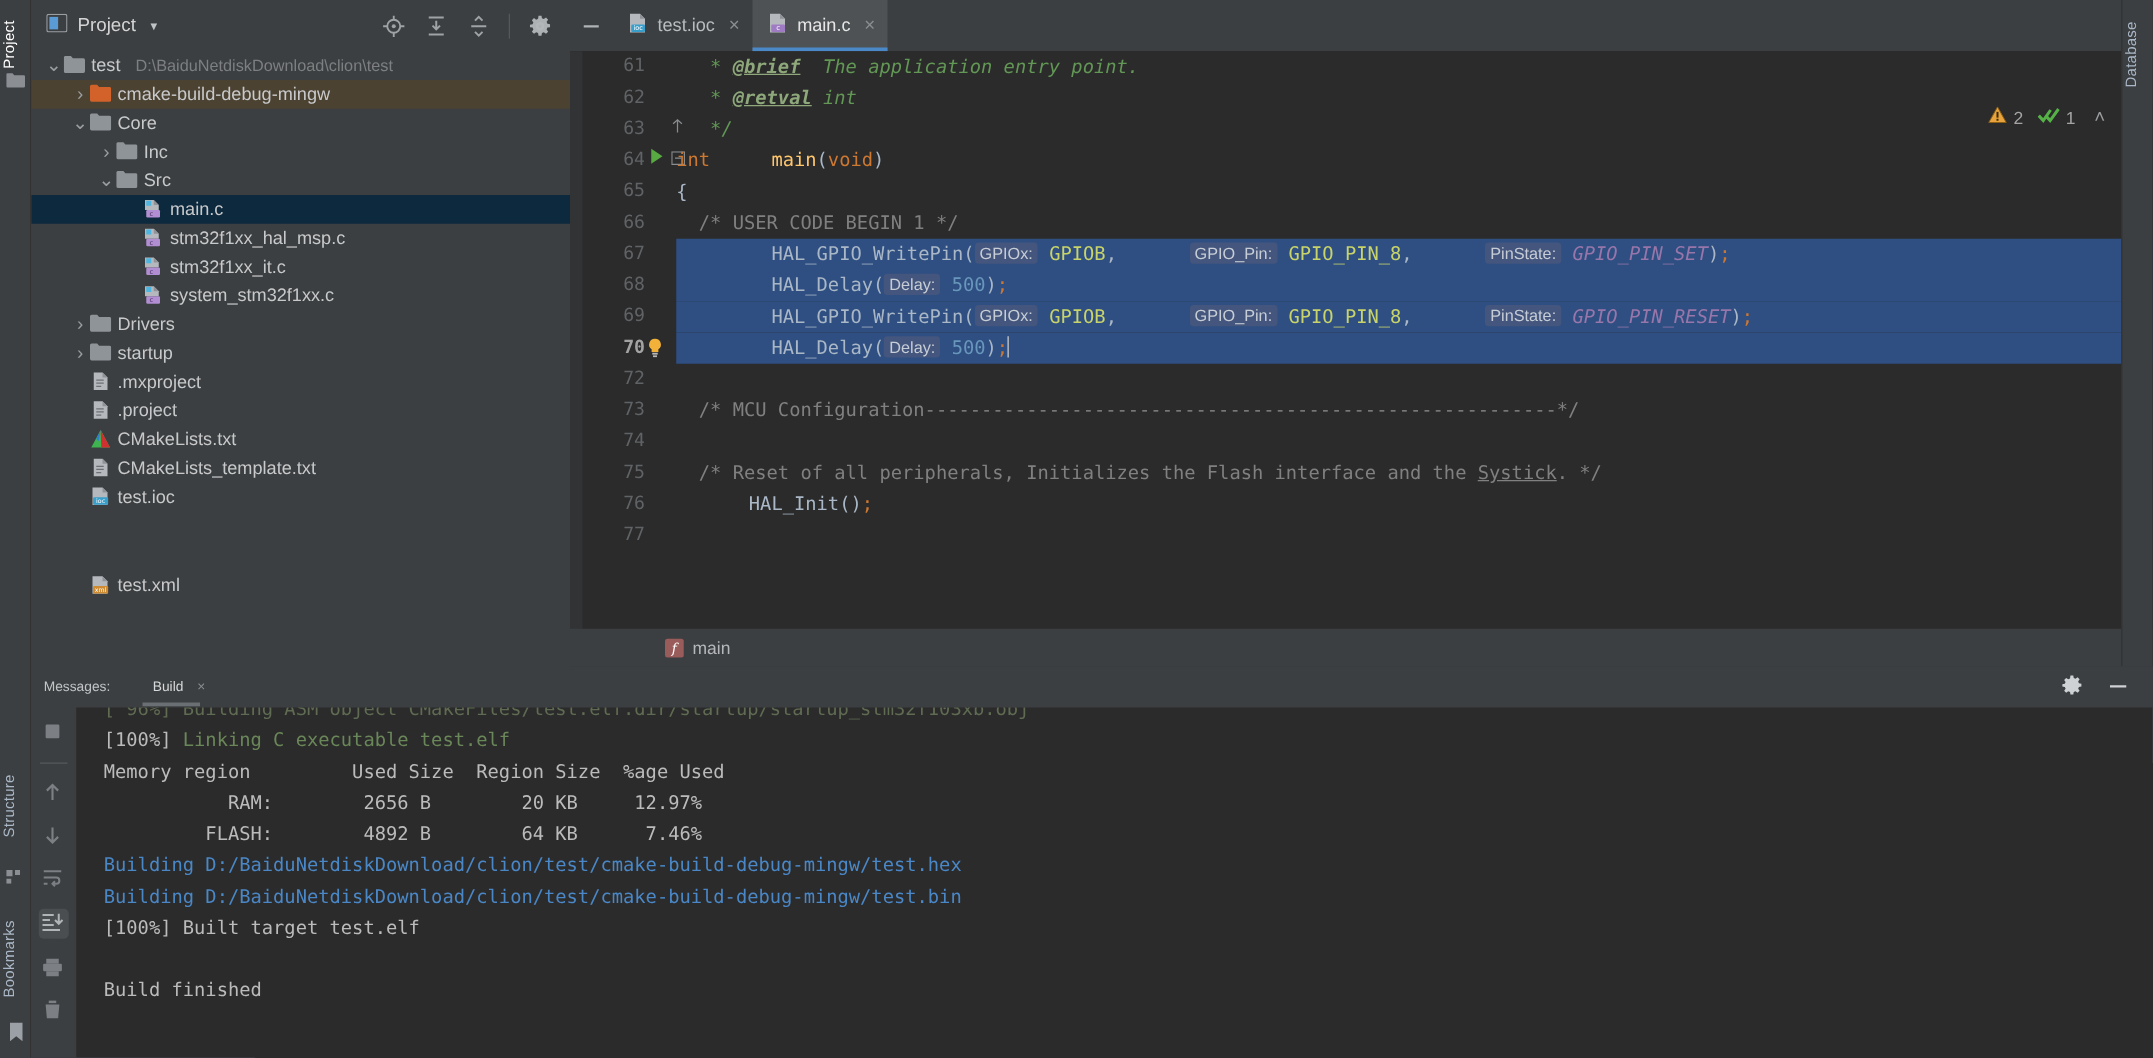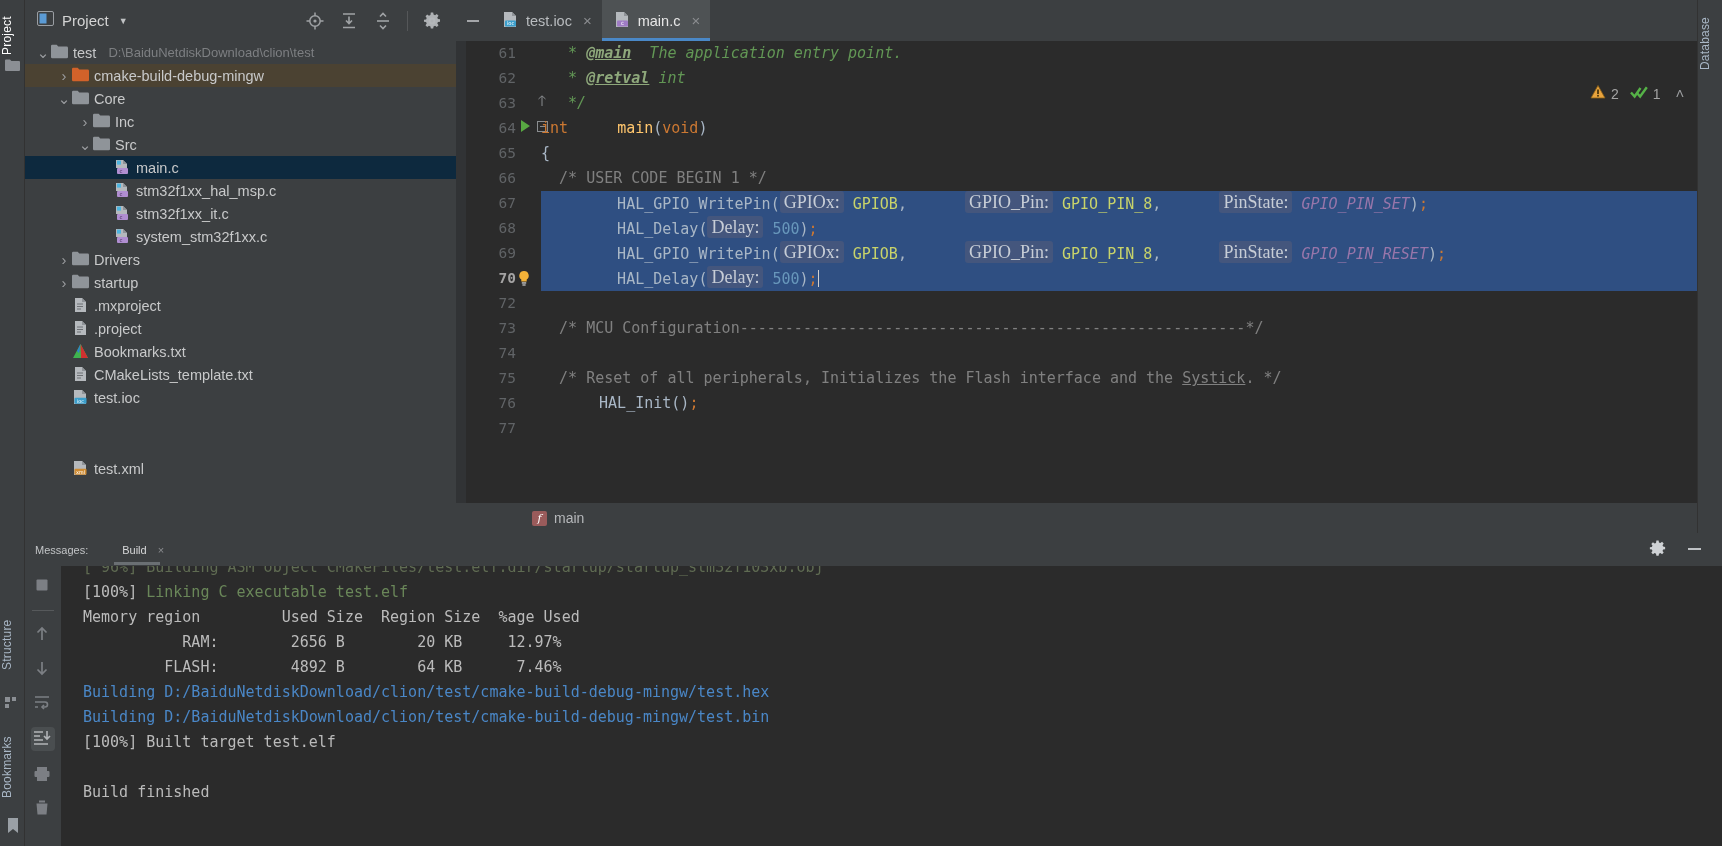--- a/index.html
+++ b/index.html
@@ -107,22 +107,22 @@
   .t-tag   { color: #8ea87b; font-weight: bold; text-decoration: underline; font-style: italic;}
   .t-kw    { color: #cc7832; }
   .t-fn    { color: #ffc66d; }
   .t-num   { color: #6897bb; }
   .t-id    { color: #a9b7c6; padding-left: 40px; }
   .t-const { color: #9876aa; font-style: italic; }
   .t-macro { color: #c8d36a; }
   .t-punc  { color: #a9b7c6; }
   .t-semi  { color: #cc7832; }
   .hint {
-    background: #55585a; color: #b4b4b4; font-size: 18px;
-    padding: 1px 4px; border-radius: 3px; font-family: Liberation Serif, serif;
+    background: #55585a; color: #b4b4b4; font-size: 13px;
+    padding: 1px 4px; border-radius: 3px; font-family: Liberation Sans, sans-serif;
     position: relative; top: -1px;
   }
   .selrow .hint { background: #44567d; color: #c7cdd6; }
   .caret {
     display:inline-block; width:1px; height:17px; background:#d0d0d0;
     vertical-align:-3px;
   }
   .fold { position:absolute; left:66px; width:12px; text-align:center; color:#888a8c; font-size:12px;}
   .runmark { position:absolute; left:63px; color:#5aa84f; font-size:13px; }
   .bulb { position:absolute; left:61px; top:4px; width:14px; height:16px; }
@@ -378,21 +378,21 @@
             </svg></span>
           <span class="tname">.project</span>
         </div>
         <div class="trow" style="padding-left: 31px;">
           <span class="chev"></span>
           <span class="ico"><svg width="17" height="16" viewBox="0 0 17 16">
               <path d="M8.5 1L16 15H1z" fill="#3fb34f"></path>
               <path d="M8.5 1L16 15H9z" fill="#d03030"></path>
               <path d="M8.5 1L5 8l2 2z" fill="#2f7fd4"></path>
             </svg></span>
-          <span class="tname">Bookmarks.txt</span>
+          <span class="tname">CMakeLists.txt</span>
         </div>
         <div class="trow" style="padding-left: 31px;">
           <span class="chev"></span>
           <span class="ico"><svg width="17" height="16" viewBox="0 0 17 16">
               <path d="M3 1h7l4 4v10H3z" fill="#b5b9bd"></path>
               <path d="M10 1l4 4h-4z" fill="#8f9398"></path>
               <path d="M5 7h6M5 9.5h6M5 12h4" stroke="#6d7074" stroke-width="1"></path>
             </svg></span>
           <span class="tname">CMakeLists_template.txt</span>
         </div>
@@ -457,21 +457,21 @@
             <circle cx="2" cy="4" r="1.6" fill="#b0b3b6"></circle>
             <circle cx="2" cy="9" r="1.6" fill="#b0b3b6"></circle>
             <circle cx="2" cy="14" r="1.6" fill="#b0b3b6"></circle>
           </svg>
       </div>
     </div>
 
     <div class="code-area">
       <div class="gutter-strip"></div>
       <div class="code-lines">
-          <div class="cline"><span class="lnum">61</span><span class="ctext"><span class="t-doc">   * </span><span class="t-tag">@main</span><span class="t-doc">  The application entry point.</span></span></div>
+          <div class="cline"><span class="lnum">61</span><span class="ctext"><span class="t-doc">   * </span><span class="t-tag">@brief</span><span class="t-doc">  The application entry point.</span></span></div>
           <div class="cline"><span class="lnum">62</span><span class="ctext"><span class="t-doc">   * </span><span class="t-tag">@retval</span><span class="t-doc"> int</span></span></div>
           <div class="cline"><span class="lnum">63</span><span class="fold" style="left: 80px;"><svg width="10" height="12" viewBox="0 0 10 12">
                 <path d="M5 11V1M1.5 4L5 .8 8.5 4" stroke="#8a8d90" fill="none"></path>
               </svg></span><span class="ctext"><span class="t-doc">   */</span></span></div>
           <div class="cline"><span class="lnum">64</span><span class="runmark"><svg width="12" height="14" viewBox="0 0 12 14">
                 <path d="M2 1l9 6-9 6z" fill="#58a942"></path>
               </svg></span><span class="fold" style="left: 80px;"><svg width="11" height="11" viewBox="0 0 11 11">
                 <rect x="0.5" y="0.5" width="10" height="10" fill="none" stroke="#8a8d90"></rect>
                 <path d="M3 5.5h5" stroke="#8a8d90"></path>
               </svg></span><span class="ctext"><span class="t-kw">int</span><span class="t-id"> </span><span class="t-fn">main</span><span class="t-punc">(</span><span class="t-kw">void</span><span class="t-punc">)</span></span></div>

